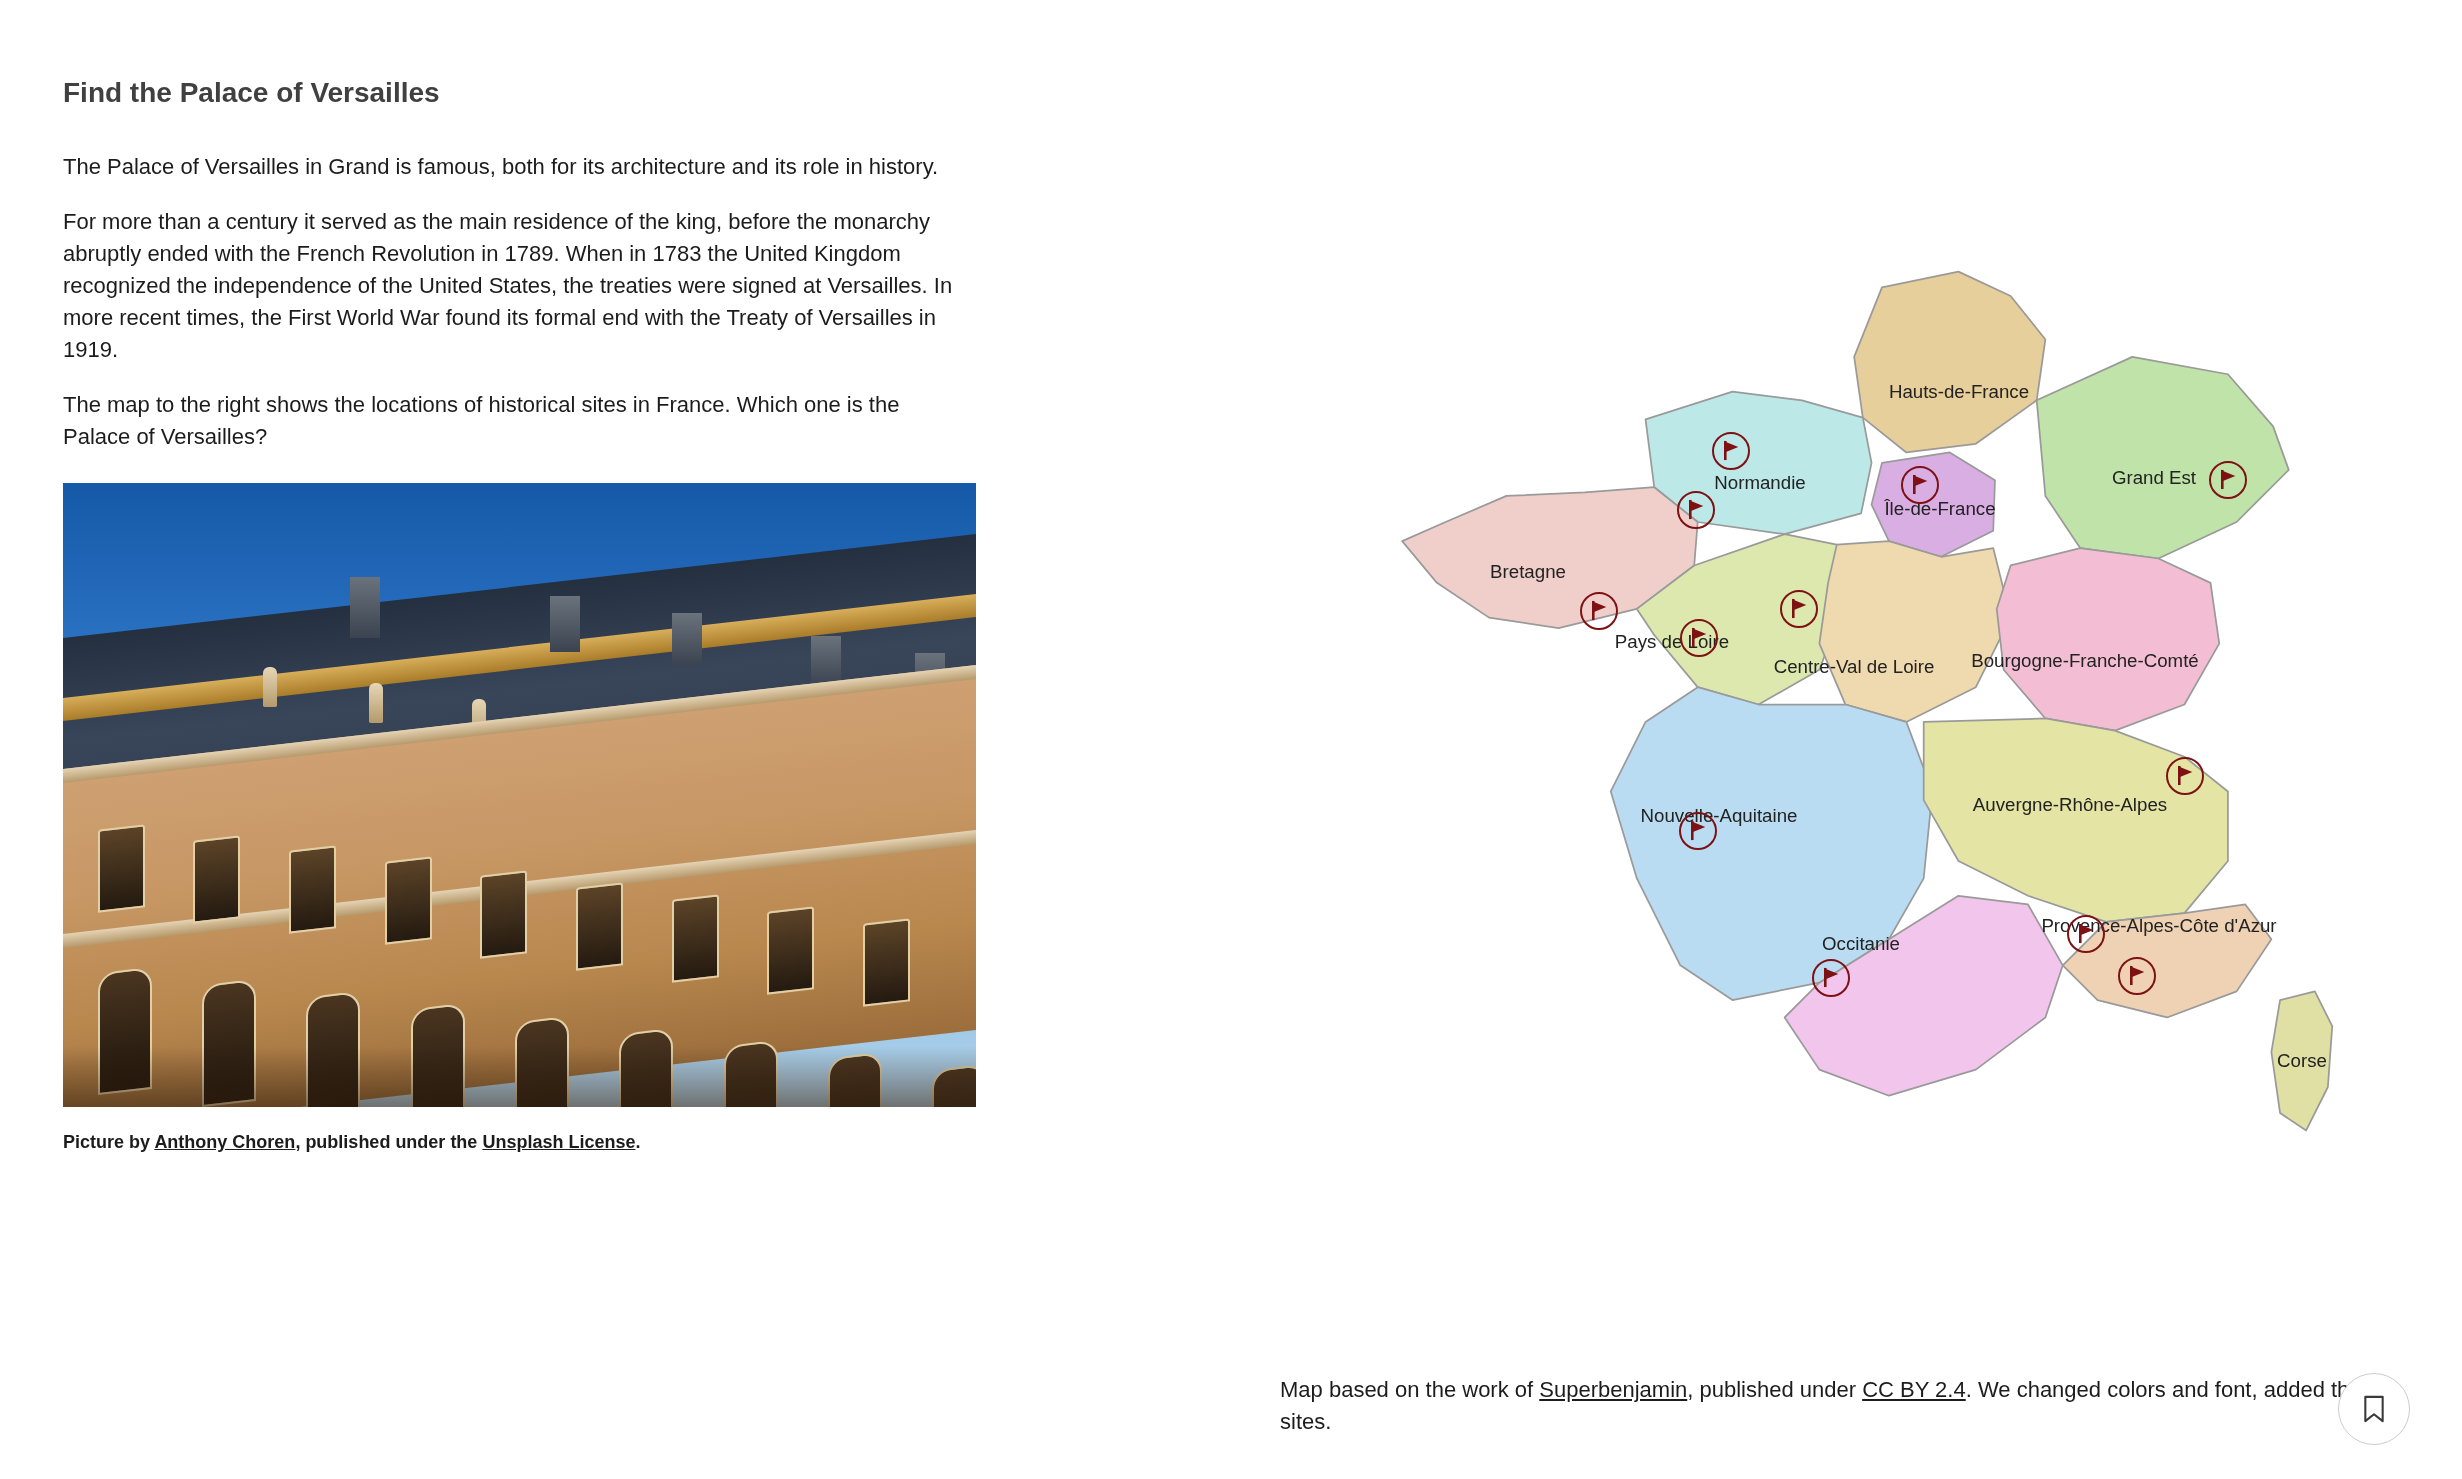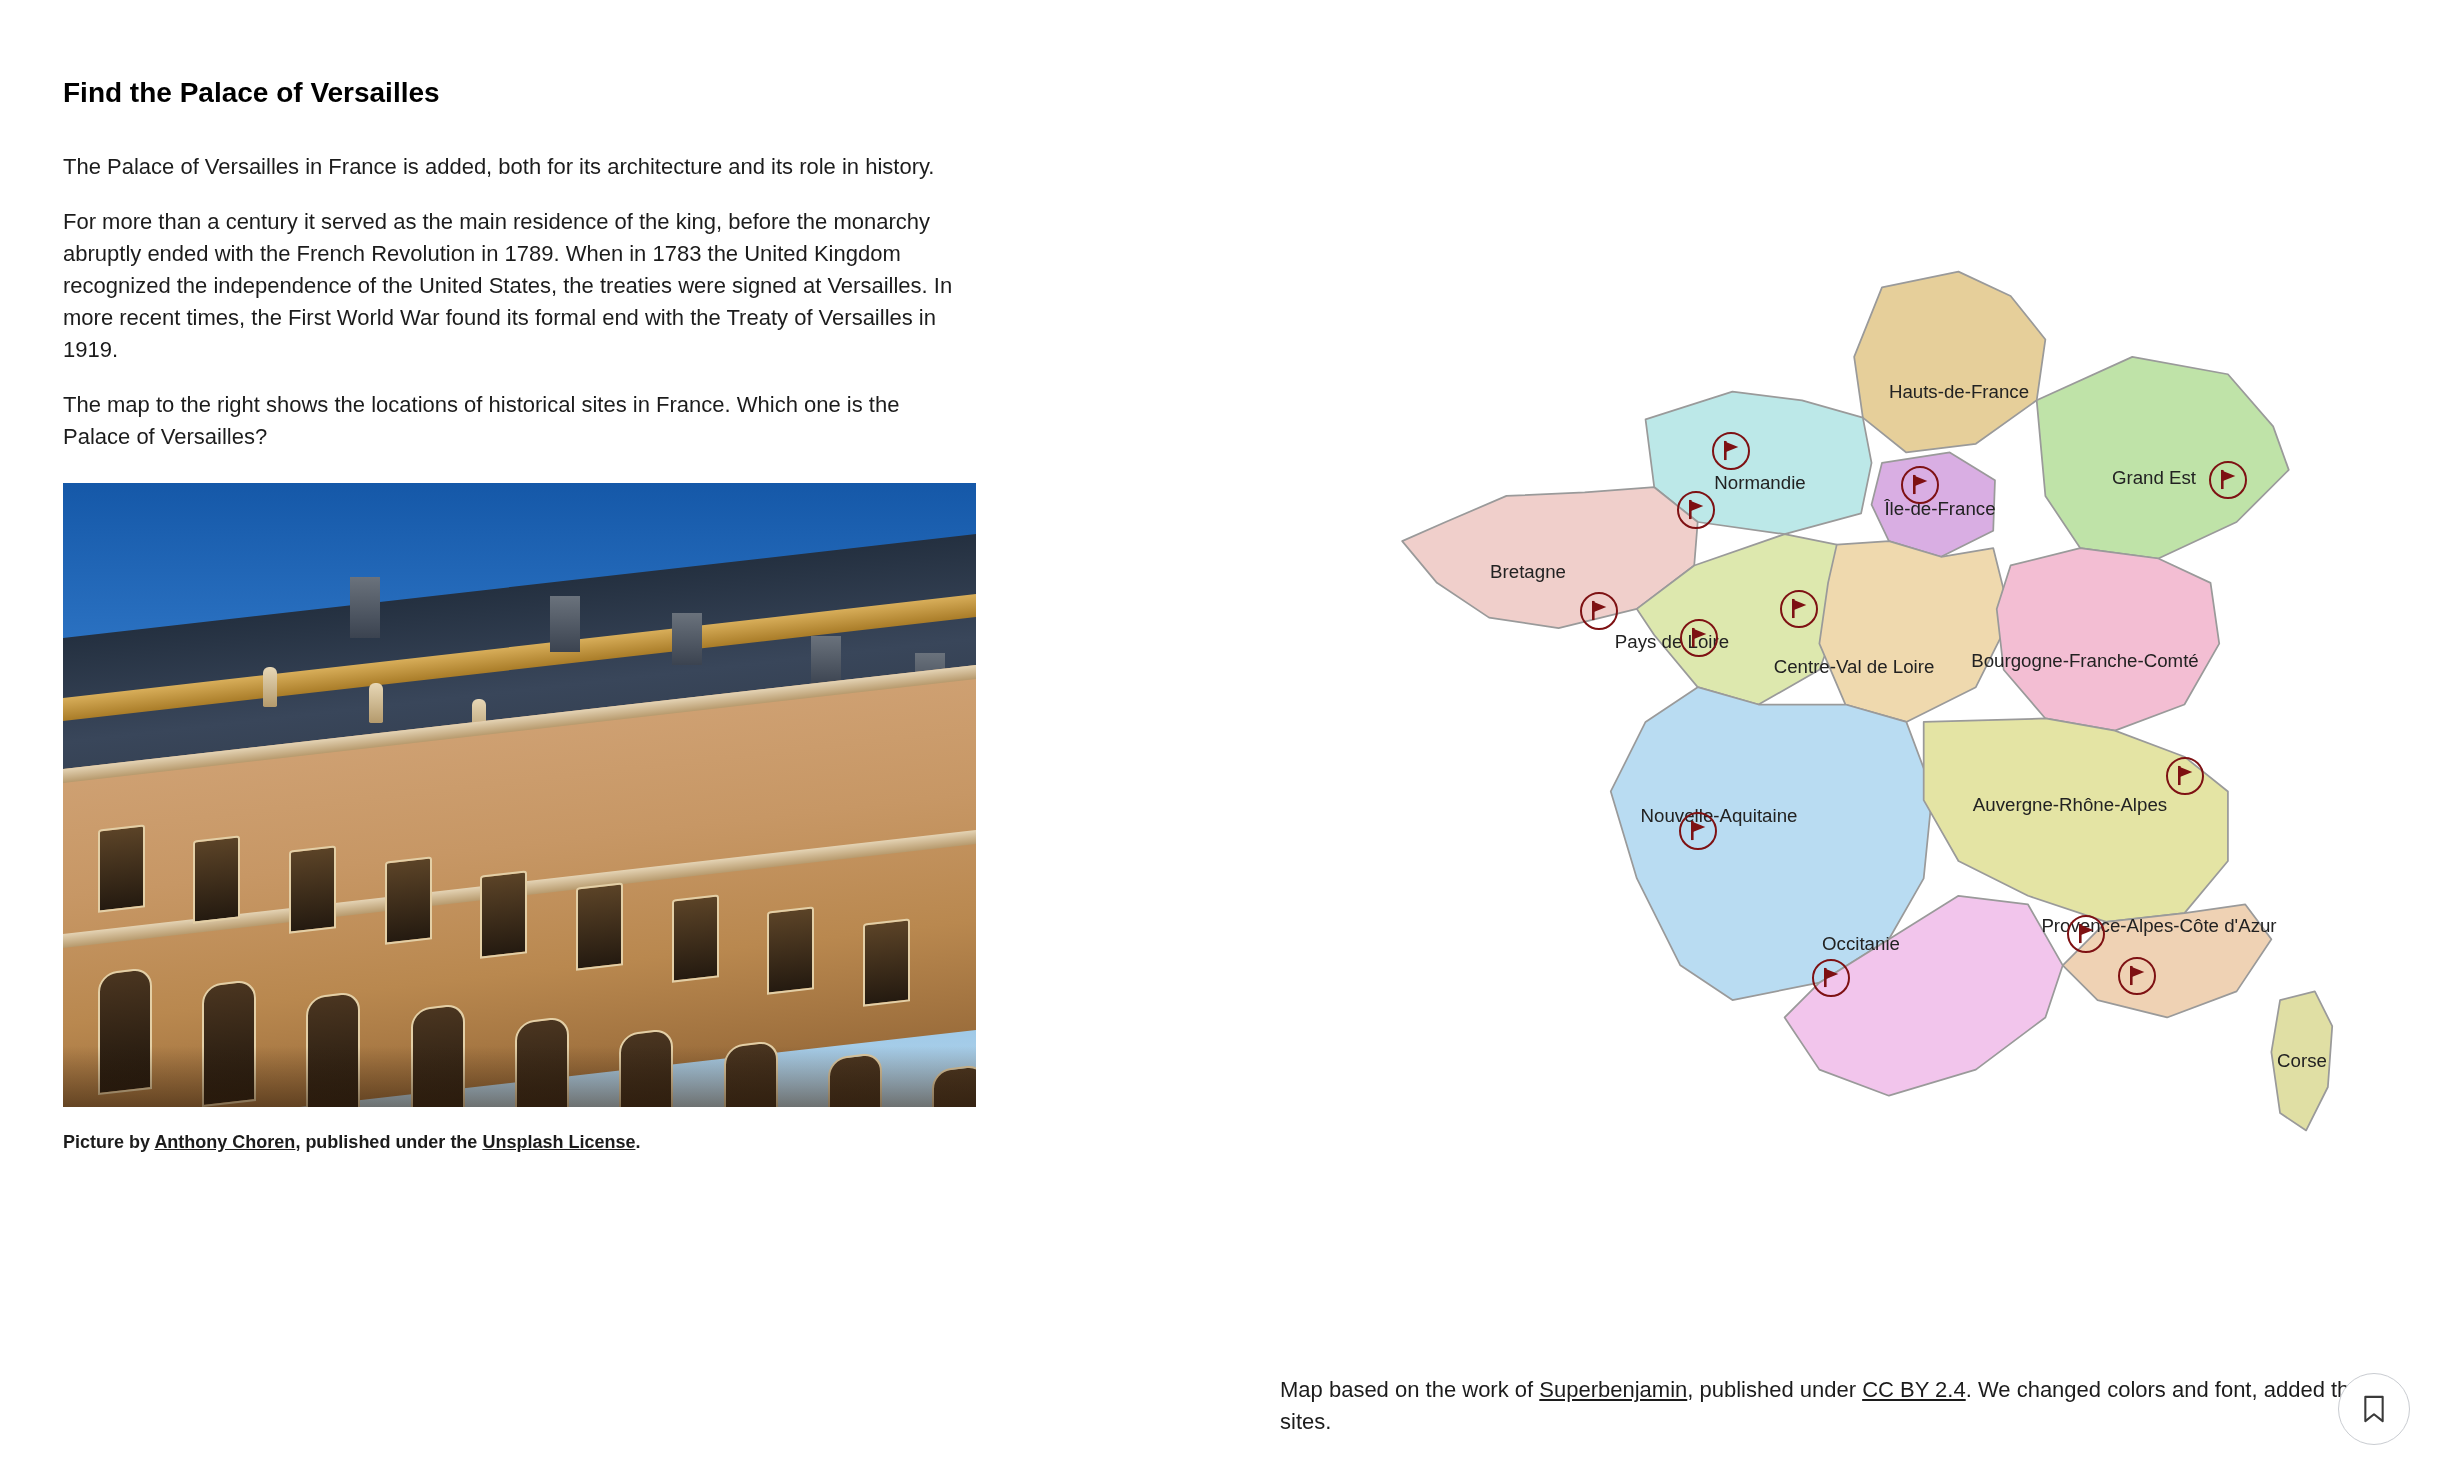--- a/index.html
+++ b/index.html
@@ -35,21 +35,21 @@
     font-size: 40px;
     font-weight: 700;
     letter-spacing: -0.2px;
     margin: 12px 0 0 0;
     color: #131313;
   }
   .subtitle {
     font-size: 28px;
     font-weight: 700;
     margin: 42px 0 0 0;
-    color: #000000;
+    color: #404040;
   }
   .body-text {
     font-size: 22px;
     line-height: 1.46;
     color: #1c1c1c;
     margin: 0;
     max-width: 922px;
   }
   .p1 { margin-top: 42px; max-width: 904px;}
   .p2 { margin-top: 22.6px; max-width: 922px;}
@@ -232,21 +232,21 @@
   }
 </style>
 </head>
 <body>
 
 <div class="page">
 
   <div class="left-col">
     <h2 class="subtitle">Find the Palace of Versailles</h2>
 
-    <p class="body-text p1">The Palace of Versailles in France is added, both for its architecture and its role in history.</p>
+    <p class="body-text p1">The Palace of Versailles in Grand is famous, both for its architecture and its role in history.</p>
     <p class="body-text p2">For more than a century it served as the main residence of the king, before the monarchy abruptly ended with the French Revolution in 1789. When in 1783 the United Kingdom recognized the independence of the United States, the treaties were signed at Versailles. In more recent times, the First World War found its formal end with the Treaty of Versailles in 1919.</p>
     <p class="body-text p3">The map to the right shows the locations of historical sites in France. Which one is the Palace of Versailles?</p>
 
     <div class="photo-wrap">
       <div class="photo">
         <div class="cloud c1"></div>
         <div class="cloud c2"></div>
         <div class="cloud c3"></div>
 
         <div class="roof"></div>

